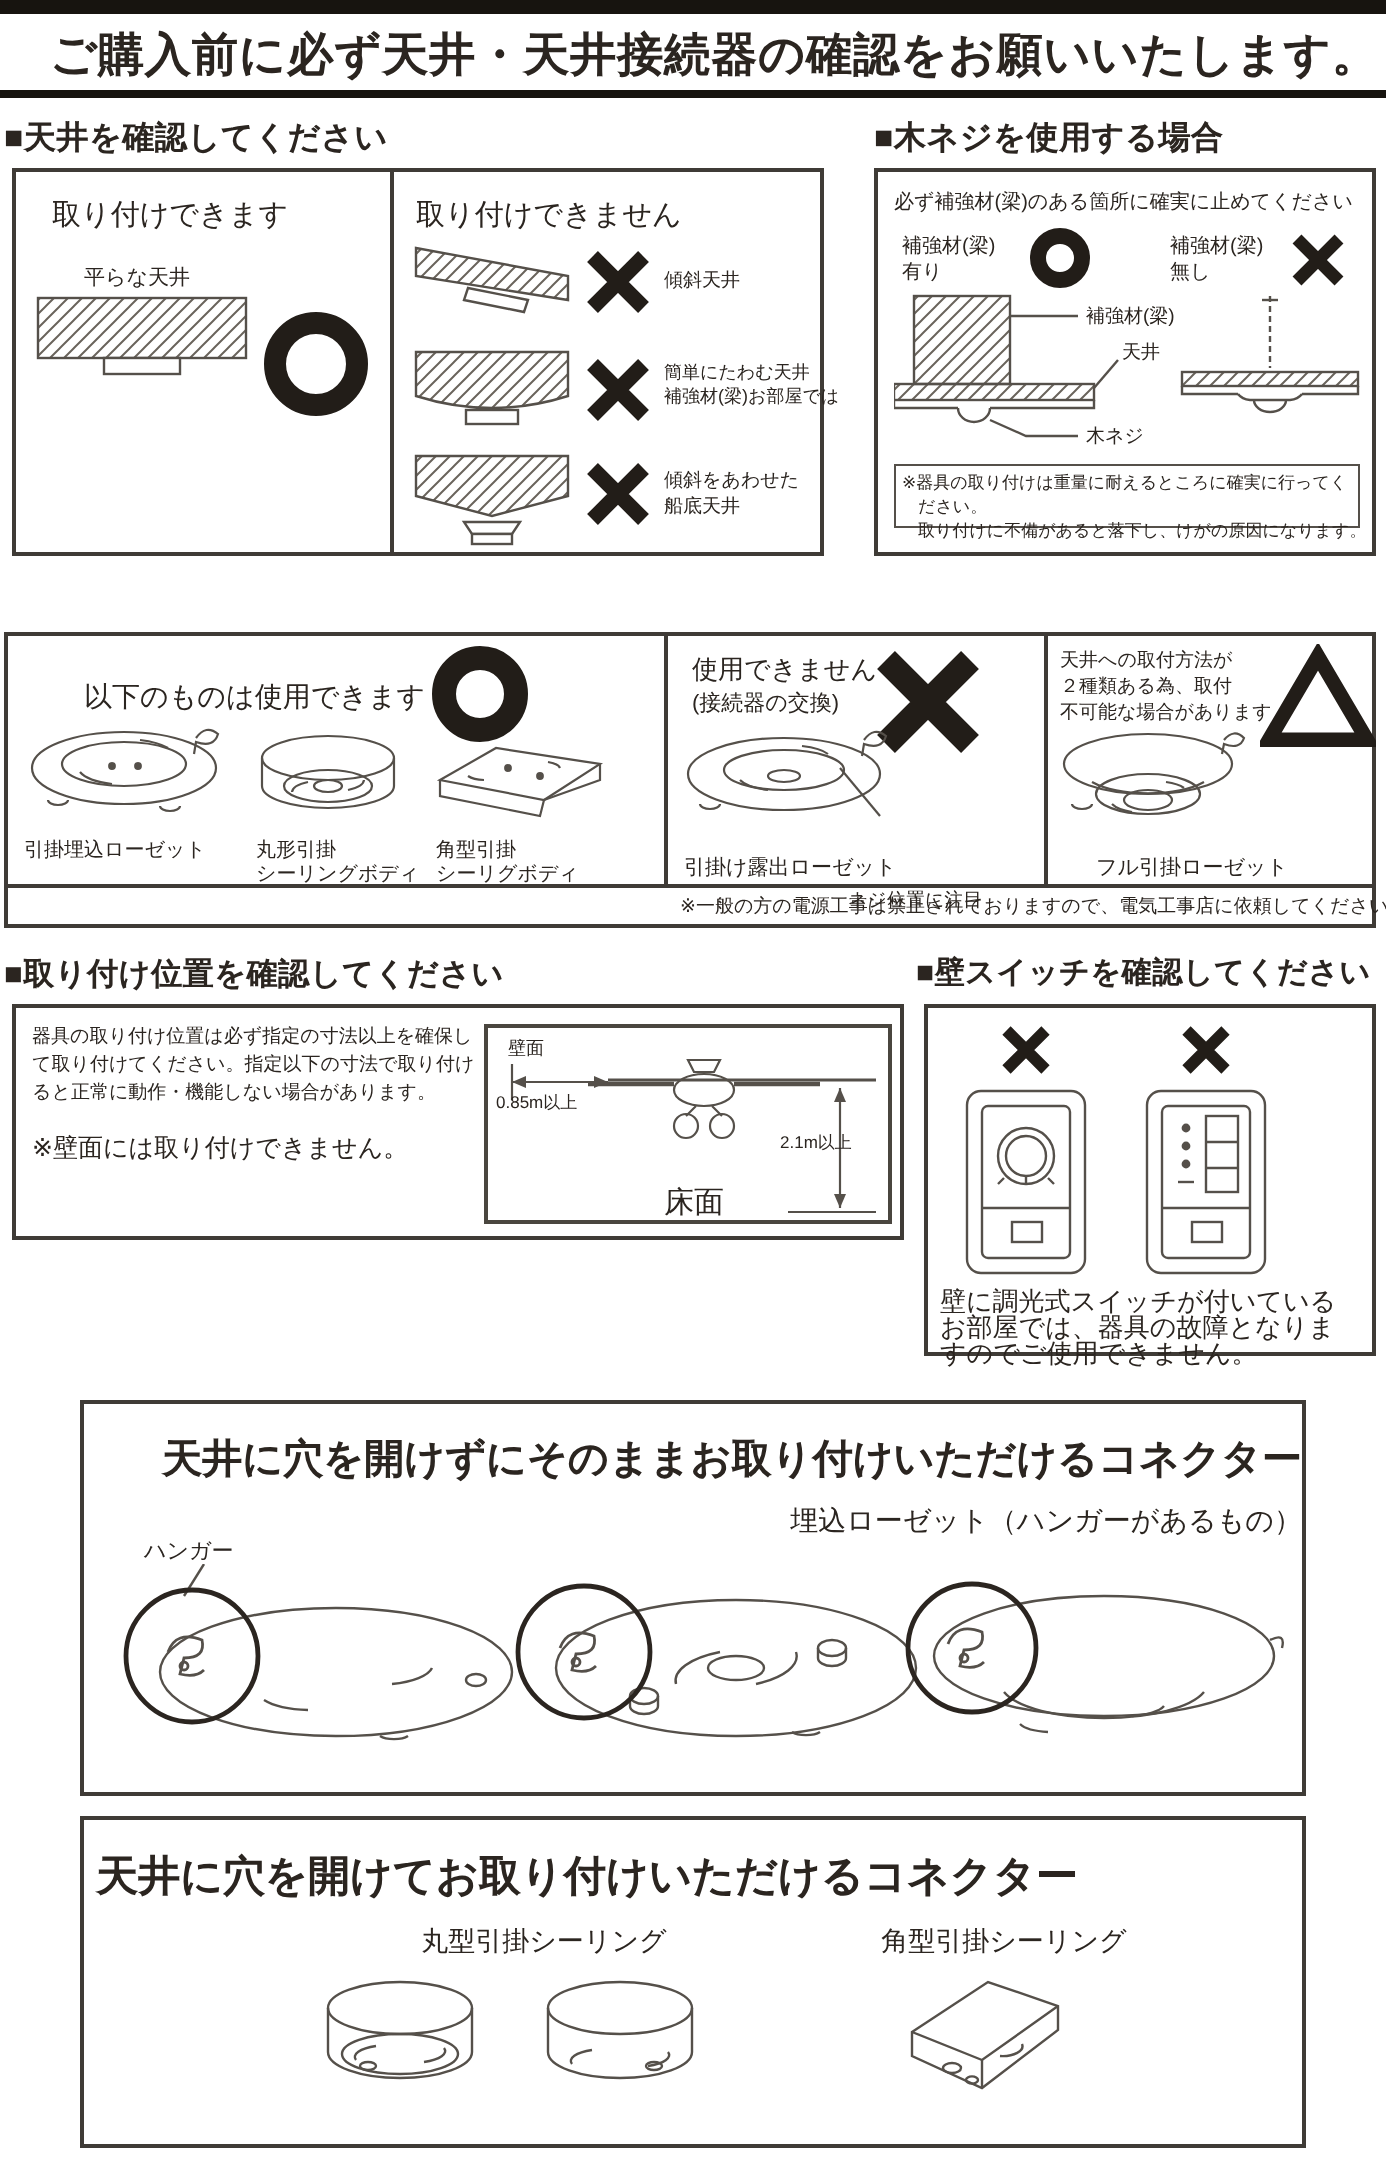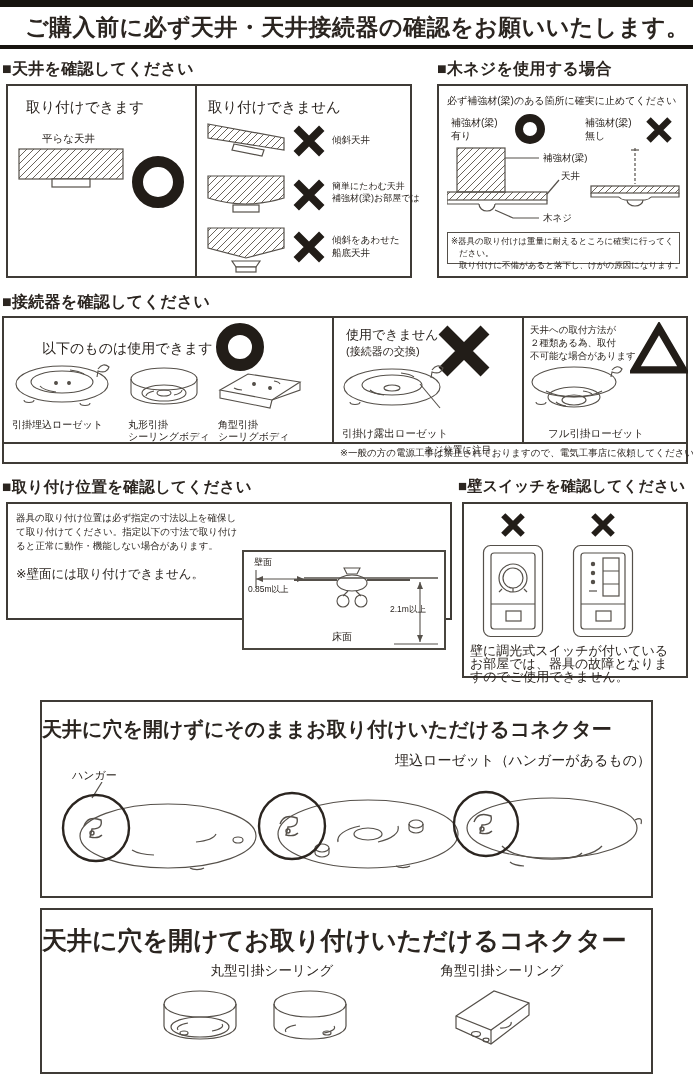--- a/index.html
+++ b/index.html
@@ -132,21 +132,20 @@
       </g>
     </svg>
 
     <div class="abs" style="left:8px;top:146px;width:233px;height:32px;border:1px solid #55504a;">
       <div class="t" style="left:3px;top:3px;font-size:8.5px;">※器具の取り付けは重量に耐えるところに確実に行ってく</div>
       <div class="t" style="left:11px;top:15px;font-size:8.5px;">ださい。</div>
       <div class="t" style="left:11px;top:27px;font-size:8.5px;">取り付けに不備があると落下し、けがの原因になります。</div>
     </div>
   </div>
 
-  <div class="hd" style="left:2px;top:292px;">■接続器を確認してください</div>
   <div class="box" style="left:2px;top:316px;width:686px;height:148px;">
     <div class="vdiv" style="left:328px;top:0;height:124px;"></div>
     <div class="vdiv" style="left:518px;top:0;height:124px;"></div>
 
     <div class="t" style="left:38px;top:22px;font-size:14px;">以下のものは使用できます</div>
     <div class="ring" style="left:212px;top:5px;width:48px;height:48px;border-width:12px;"></div>
 
     <svg class="abs" style="left:8px;top:44px;" width="100" height="50" viewBox="0 0 100 50">
       <g stroke="#55504a" fill="none" stroke-width="1.1">
         <ellipse cx="50" cy="22" rx="46" ry="18"></ellipse>
@@ -232,21 +231,21 @@
     </div>
   </div>
 
   <div class="hd" style="left:2px;top:477px;font-size:15.5px;">■取り付け位置を確認してください</div>
   <div class="box" style="left:6px;top:502px;width:446px;height:118px;">
     <div class="t" style="left:8px;top:8px;font-size:9.5px;">器具の取り付け位置は必ず指定の寸法以上を確保し</div>
     <div class="t" style="left:8px;top:22px;font-size:9.5px;">て取り付けてください。指定以下の寸法で取り付け</div>
     <div class="t" style="left:8px;top:36px;font-size:9.5px;">ると正常に動作・機能しない場合があります。</div>
     <div class="t" style="left:8px;top:62px;font-size:12.5px;">※壁面には取り付けできません。</div>
 
-    <div class="innerbox" style="left:234px;top:8px;width:204px;height:100px;margin-top:38px;">
+    <div class="innerbox" style="left:234px;top:8px;width:204px;height:100px;">
       <svg class="abs" style="left:0;top:0;" width="200" height="96" viewBox="0 0 200 96">
         <g stroke="#55504a" fill="none" stroke-width="1.1">
           <path d="M12,18 V36"></path>
           <path d="M12,27 H60"></path>
           <path d="M60,26 H194" stroke-width="1.6"></path>
           <path d="M100,16 h16 l-3,6 h-10 z"></path>
           <ellipse cx="108" cy="31" rx="15" ry="8"></ellipse>
           <path d="M50,28 H93 M123,28 H166" stroke-width="2.2"></path>
           <path d="M104,39 l-5,5 M112,39 l5,5"></path>
           <circle cx="99" cy="49" r="6"></circle>
@@ -257,21 +256,21 @@
         <g fill="#55504a" stroke="none">
           <path d="M12,27 l7,-3 v6 z"></path>
           <path d="M60,27 l-7,-3 v6 z"></path>
           <path d="M176,30 l-3,7 h6 z"></path>
           <path d="M176,90 l-3,-7 h6 z"></path>
         </g>
       </svg>
       <div class="t" style="left:10px;top:4px;font-size:9px;">壁面</div>
       <div class="t" style="left:4px;top:32px;font-size:8.5px;">0.85m以上</div>
       <div class="t" style="left:146px;top:52px;font-size:8.5px;">2.1m以上</div>
-      <div class="t" style="left:88px;top:78px;font-size:10px;">床面</div>
+      <div class="t" style="left:88px;top:78px;font-size:15px;">床面</div>
     </div>
   </div>
 
   <div class="hd" style="left:458px;top:477px;font-size:15px;">■壁スイッチを確認してください</div>
   <div class="box" style="left:462px;top:502px;width:226px;height:176px;">
     <svg class="abs xmark" style="left:36px;top:8px;" width="26" height="26" viewBox="0 0 40 40">
         <path d="M5,5L35,35M35,5L5,35"></path>
       </svg>
     <svg class="abs xmark" style="left:126px;top:8px;" width="26" height="26" viewBox="0 0 40 40">
         <path d="M5,5L35,35M35,5L5,35"></path>
@@ -303,21 +302,21 @@
         <rect x="24" y="67" width="15" height="10"></rect>
       </g>
     </svg>
 
     <div class="t" style="left:6px;top:138px;font-size:13px;">壁に調光式スイッチが付いている</div>
     <div class="t" style="left:6px;top:151px;font-size:13px;">お部屋では、器具の故障となりま</div>
     <div class="t" style="left:6px;top:164px;font-size:13px;">すのでご使用できません。</div>
   </div>
 
   <div class="box" style="left:40px;top:700px;width:613px;height:198px;">
-    <div class="t" style="left:0;top:14px;width:609px;text-align:left;font-size:20px;font-weight:bold;">天井に穴を開けずにそのままお取り付けいただけるコネクター</div>
+    <div class="t" style="left:0;top:14px;width:609px;text-align:right;font-size:20px;font-weight:bold;">天井に穴を開けずにそのままお取り付けいただけるコネクター</div>
     <div class="t" style="left:0;top:50px;width:609px;text-align:right;font-size:14px;">埋込ローゼット（ハンガーがあるもの）</div>
     <div class="t" style="left:30px;top:66px;font-size:11px;">ハンガー</div>
 
     <svg class="abs" style="left:8px;top:80px;" width="595" height="112" viewBox="0 0 595 112">
       <g stroke="#55504a" fill="none" stroke-width="1.2">
 
         <path d="M52,0 L42,16"></path>
 
         <ellipse cx="118" cy="54" rx="88" ry="32"></ellipse>
         <path d="M146,60 a28,10 0 0 0 20,-8"></path>
@@ -356,21 +355,21 @@
         <circle cx="42" cy="51" r="2"></circle>
         <path d="M230,42 q4,-11 17,-6 q2,9 -9,9 l-2,8 q8,2 12,-2"></path>
         <circle cx="238" cy="49" r="2"></circle>
         <path d="M424,40 q4,-11 17,-6 q2,9 -9,9 l-2,8 q8,2 12,-2"></path>
         <circle cx="432" cy="47" r="2"></circle>
       </g>
     </svg>
   </div>
 
   <div class="box" style="left:40px;top:908px;width:613px;height:166px;">
-    <div class="t" style="left:0;top:14px;width:503px;text-align:right;font-size:25px;font-weight:bold;">天井に穴を開けてお取り付けいただけるコネクター</div>
+    <div class="t" style="left:0;top:14px;width:503px;text-align:center;font-size:21px;font-weight:bold;">天井に穴を開けてお取り付けいただけるコネクター</div>
     <div class="t" style="left:130px;top:52px;width:200px;text-align:center;font-size:13.5px;">丸型引掛シーリング</div>
     <div class="t" style="left:370px;top:52px;width:180px;text-align:center;font-size:13.5px;">角型引掛シーリング</div>
 
     <svg class="abs" style="left:95px;top:74px;" width="425" height="84" viewBox="0 0 425 84">
       <g stroke="#55504a" fill="none" stroke-width="1.2">
 
         <g transform="translate(25,6)">
           <ellipse cx="38" cy="14" rx="36" ry="13"></ellipse>
           <path d="M2,14 v22 a36,13 0 0 0 72,0 v-22"></path>
           <ellipse cx="38" cy="37" rx="29" ry="10"></ellipse>

